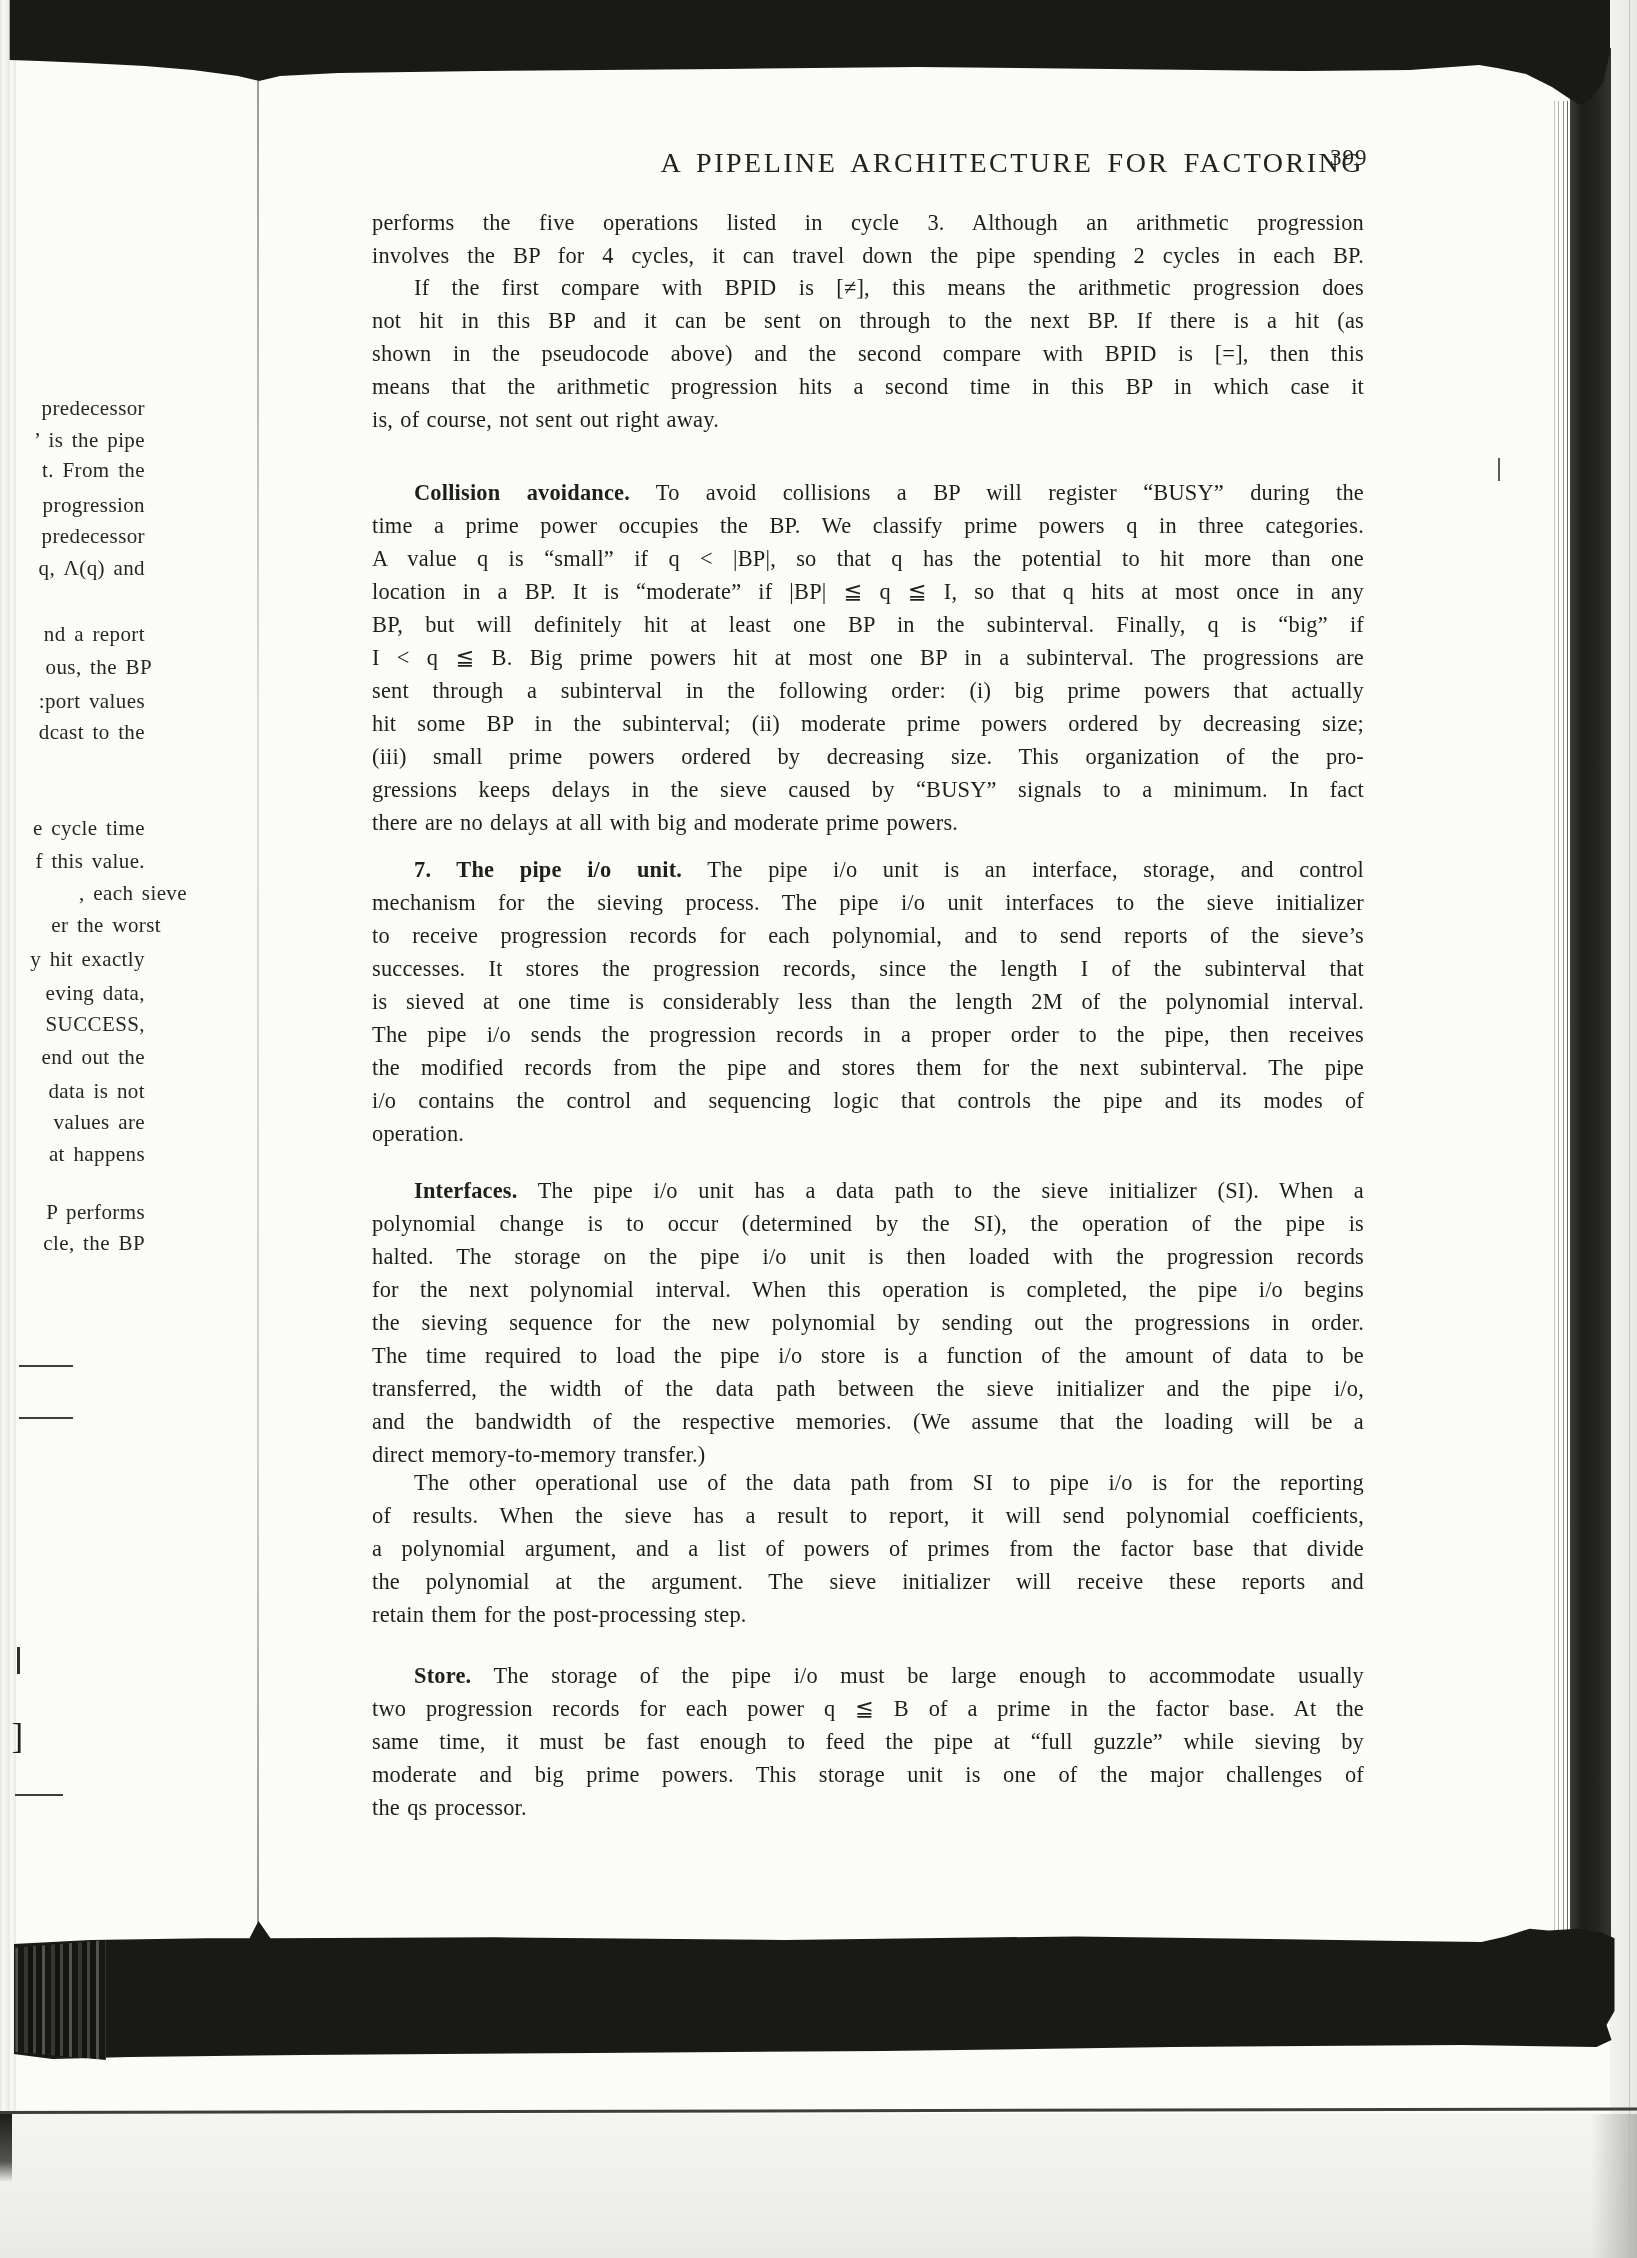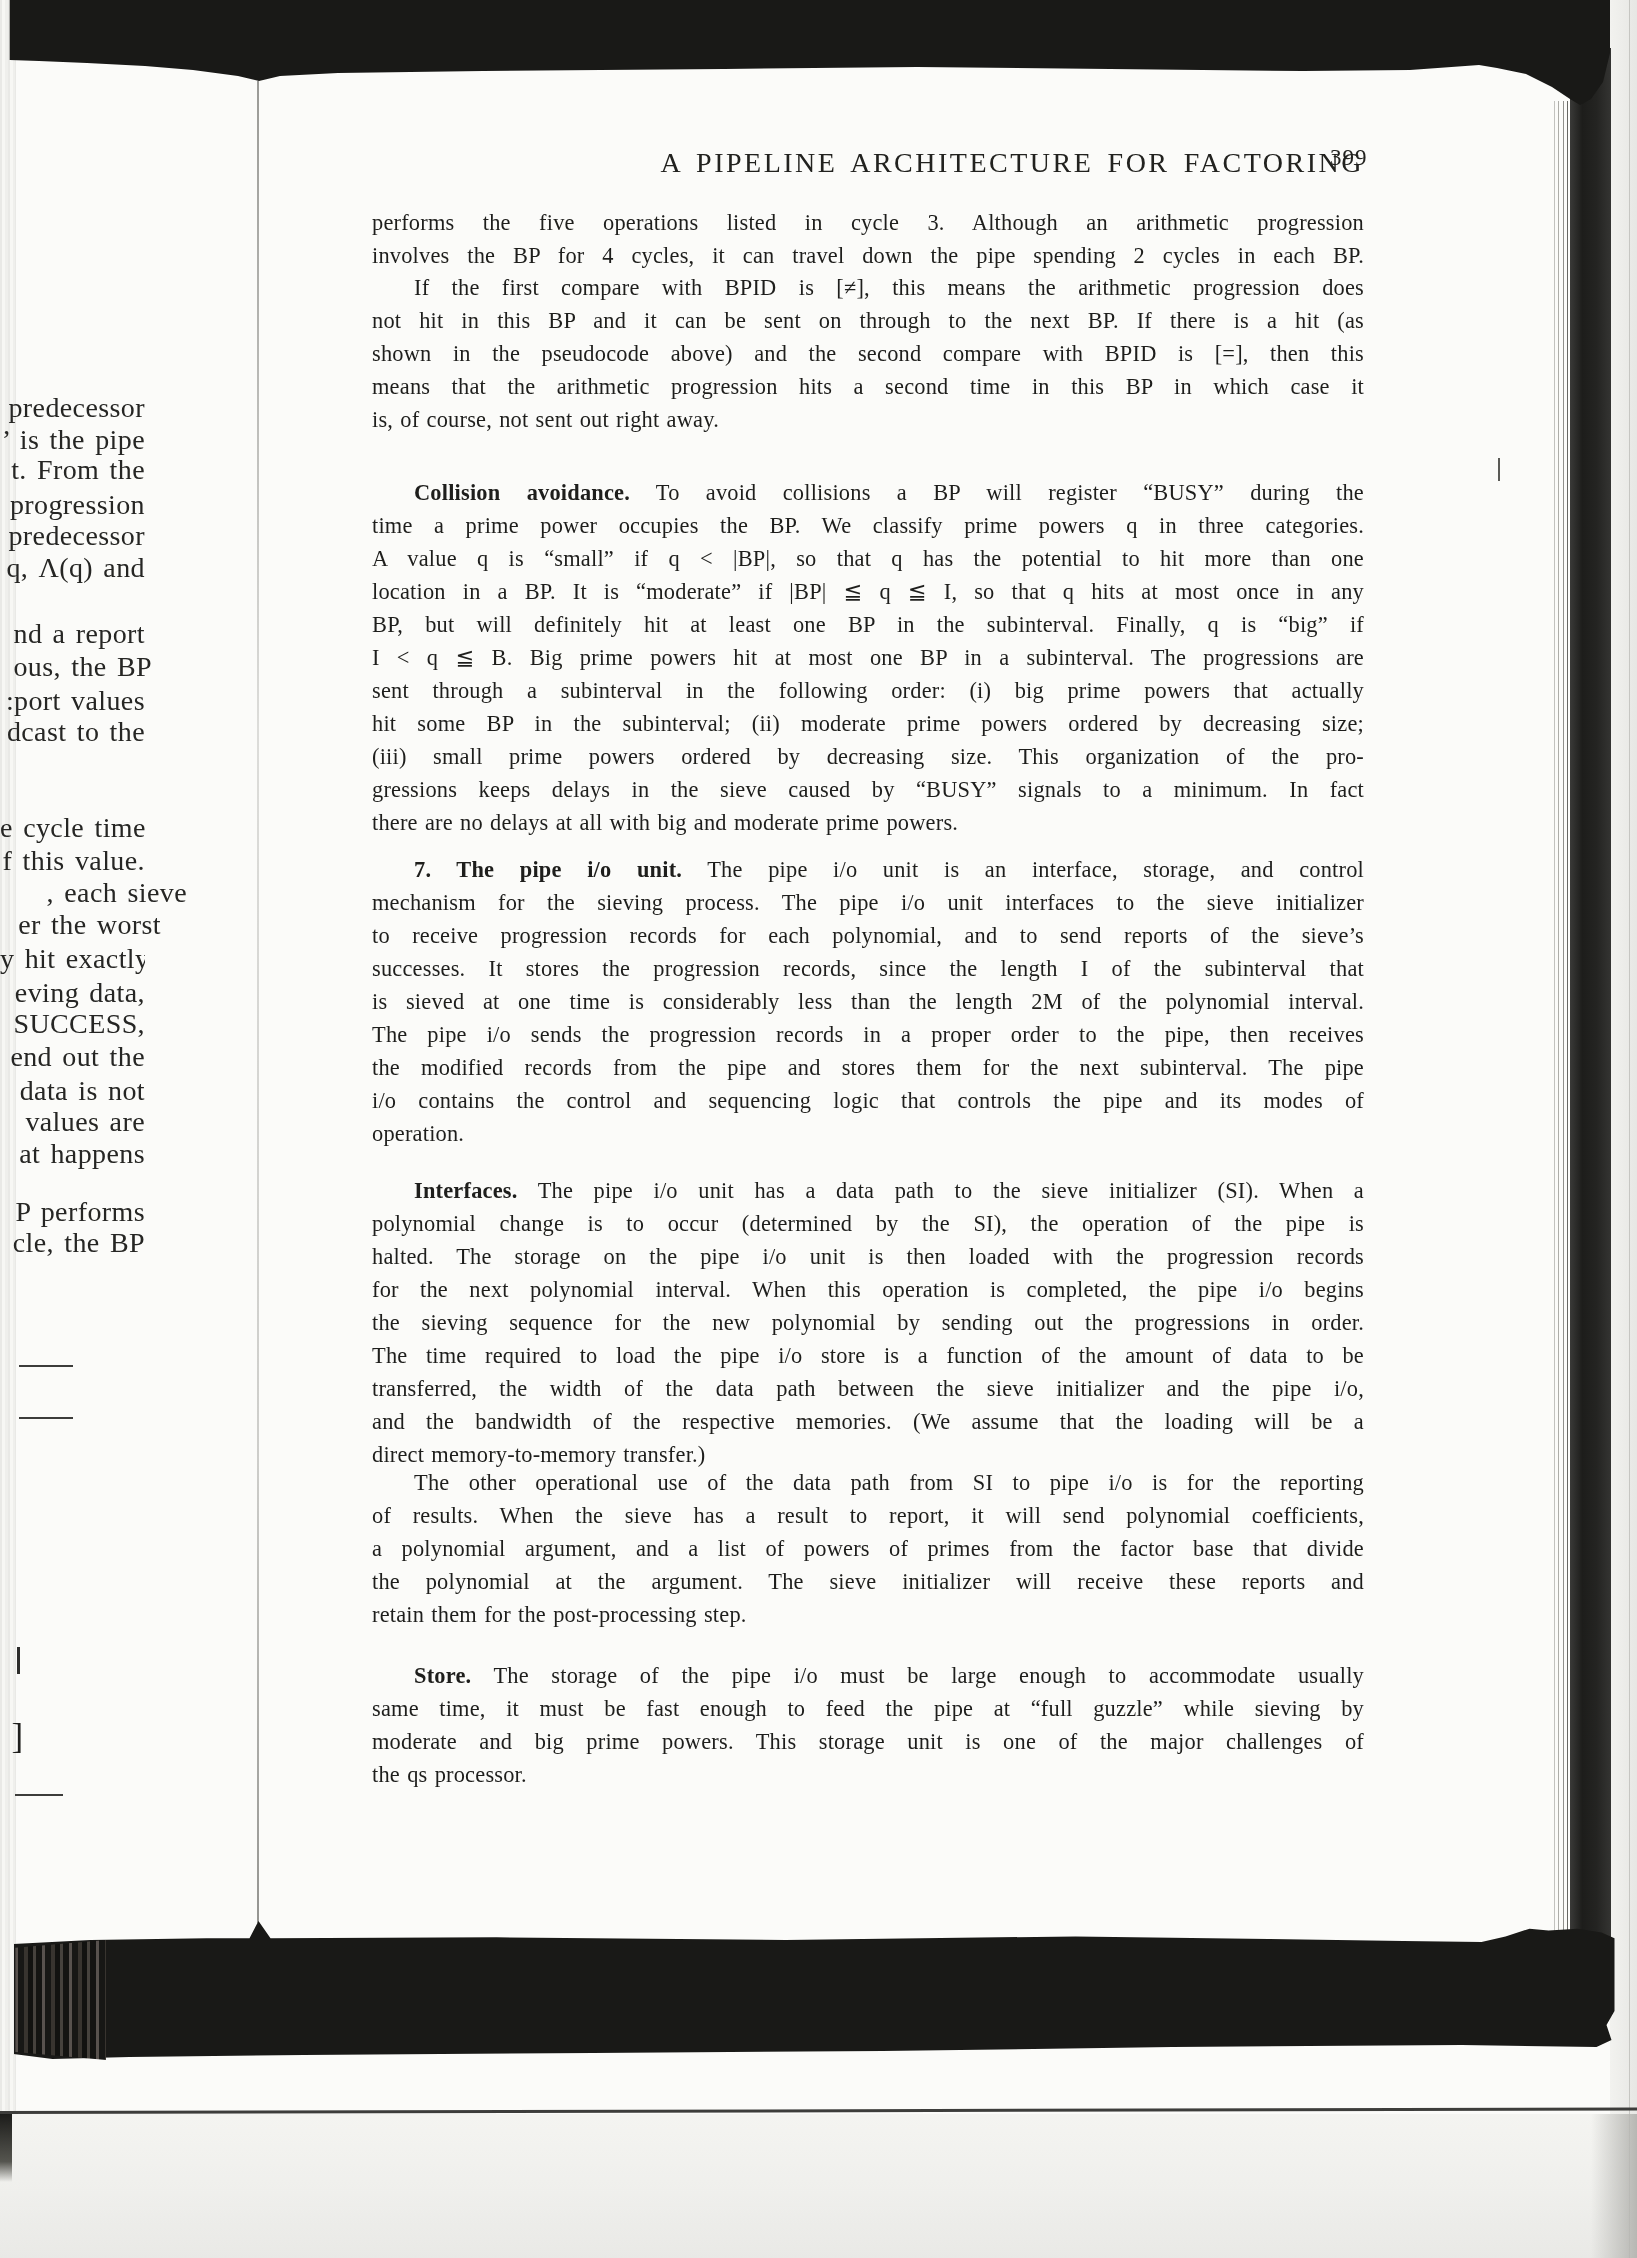--- a/index.html
+++ b/index.html
@@ -79,21 +79,21 @@
   .line{
     height:33px;line-height:33px;font-size:22.4px;word-spacing:1.4px;letter-spacing:0.2px;
     text-align:justify;text-align-last:justify;white-space:normal;overflow:visible;
   }
   .line.end{text-align-last:left;}
   .line.indent{text-indent:42px;}
   .line b{font-weight:bold;}
   
   .fragment{
     position:absolute;left:0;width:145px;height:32px;line-height:32px;z-index:5;
-    font-size:28px;letter-spacing:0.4px;word-spacing:2.9px;color:#262624;
+    font-size:21px;letter-spacing:0.4px;word-spacing:2.9px;color:#262624;
     text-align:right;white-space:nowrap;overflow:hidden;
   }
   
   .mark{position:absolute;background:#3c3c3a;z-index:5;}
   .mark-dash-top{left:19.3px;top:1365px;width:54px;height:2.4px;}
   .mark-dash-mid{left:19.3px;top:1417px;width:54px;height:2.4px;}
   .mark-vbar{left:17.4px;top:1647px;width:2.9px;height:27px;background:#2e2e2c;}
   .mark-dash-low{left:15.4px;top:1794px;width:48px;height:2.4px;}
   .mark-right-tick{left:1498px;top:458px;width:2.4px;height:23px;background:#5a5a56;}
   .mark-bracket{
@@ -184,20 +184,21 @@
       </div>
       <div class="block" style="top: 1466px;">
         <div class="line indent">The other operational use of the data path from SI to pipe i/o is for the reporting</div>
         <div class="line">of results. When the sieve has a result to report, it will send polynomial coefficients,</div>
         <div class="line">a polynomial argument, and a list of powers of primes from the factor base that divide</div>
         <div class="line">the polynomial at the argument. The sieve initializer will receive these reports and</div>
         <div class="line end">retain them for the post-processing step.</div>
       </div>
       <div class="block" style="top: 1659px;">
         <div class="line indent"><b>Store.</b> The storage of the pipe i/o must be large enough to accommodate usually</div>
+        <div class="line">two progression records for each power q ≦ B of a prime in the factor base. At the</div>
         <div class="line">same time, it must be fast enough to feed the pipe at “full guzzle” while sieving by</div>
         <div class="line">moderate and big prime powers. This storage unit is one of the major challenges of</div>
         <div class="line end">the qs processor.</div>
       </div>
     </div>
   <div id="margin-fragments">
       <div class="fragment" style="top: 392px;">predecessor</div>
       <div class="fragment" style="top: 424px;">’ is the pipe</div>
       <div class="fragment" style="top: 454px;">t. From the</div>
       <div class="fragment" style="top: 489px;">progression</div>

